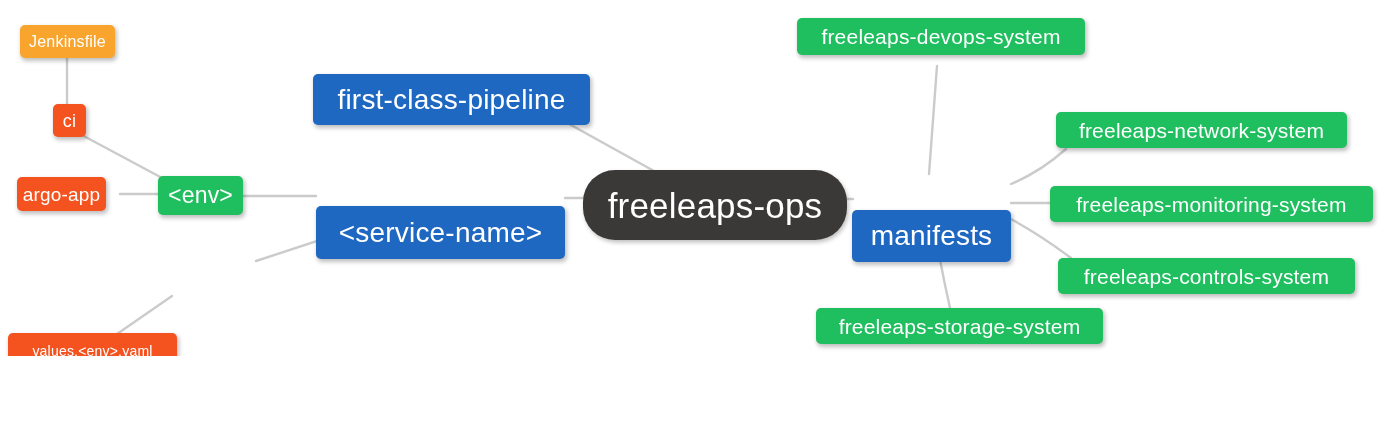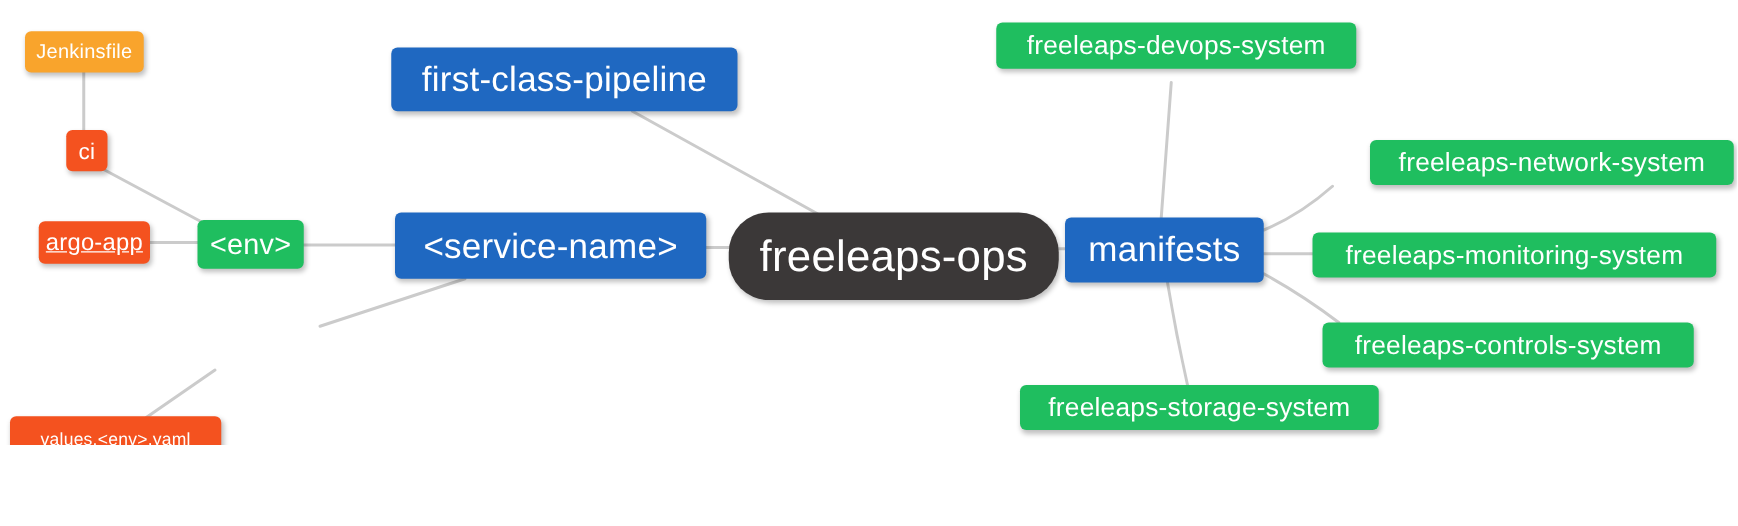--- a/index.html
+++ b/index.html
@@ -32,21 +32,21 @@
     justify-content: center;
     color: var(--text, #ffffff);
     border-radius: 5px;
     box-shadow: 1.5px 2.5px 4px rgba(0,0,0,0.25);
     white-space: nowrap;
     cursor: pointer;
     line-height: 1;
     letter-spacing: 0.2px;
     user-select: none;
   }
-  .node[data-color="blue"]   { background: var(--blue,   #1F68C1); }
+  .node[data-color="blue"]   { background: var(--blue,   #1F68C1); margin-top: 36px; }
   .node[data-color="green"]  { background: var(--green,  #1FBE5F); }
   .node[data-color="orange"] { background: var(--orange, #F9A42C); }
   .node[data-color="red"]    { background: var(--red,    #F4521F); }
   .node[data-color="dark"]   { background: var(--dark,   #3B3838); }
 </style>
 </head>
 <body>
 
 <div class="canvas">
 
@@ -64,38 +64,38 @@
     <path class="edge" d="M1011,184 Q1040,172 1066,149"></path>
     <line class="edge" x1="1011" y1="203" x2="1050" y2="203"></line>
     <path class="edge" d="M1011,219 Q1042,236 1071,258"></path>
     <path class="edge" d="M934,226 Q941,268 950,308"></path>
   </svg>
 
   <div class="node" data-color="orange" style="left:20px;  top:25px;  width:95px;  height:33px; font-size:16px;">Jenkinsfile</div>
 
   <div class="node" data-color="red" style="left:53px;  top:104px; width:33px;  height:33px; font-size:18px;">ci</div>
 
-  <div class="node" data-color="red" style="left:31px;  top:177px; width:89px;  height:34px; font-size:19px;text-decoration:underline;">argo-app</div>
+  <div class="node" data-color="red" style="left:17px;  top:177px; width:89px;  height:34px; font-size:19px;">argo-app</div>
 
   <div class="node" data-color="green" style="left:158px; top:176px; width:85px;  height:39px; font-size:23px;">&lt;env&gt;</div>
 
 
   <div class="node" data-color="red" style="left:8px;   top:333px; width:169px; height:35px; font-size:14px;">values.&lt;env&gt;.yaml</div>
 
   <div class="node" data-color="blue" style="left:313px; top:38px;  width:277px; height:51px; font-size:28px;">first-class-pipeline</div>
 
   <div class="node" data-color="blue" style="left:316px; top:170px; width:249px; height:53px; font-size:28px;">&lt;service-name&gt;</div>
 
   <div class="node" data-color="dark" style="left:583px; top:170px; width:264px; height:70px; font-size:35px;border-radius:32px;">freeleaps-ops</div>
 
   <div class="node" data-color="blue" style="left:852px; top:174px; width:159px; height:52px; font-size:28px;">manifests</div>
 
   <div class="node" data-color="green" style="left:797px; top:18px;  width:288px; height:37px; font-size:21px;">freeleaps-devops-system</div>
 
-  <div class="node" data-color="green" style="left:1096px; top:112px; width:291px; height:36px; font-size:21px;">freeleaps-network-system</div>
+  <div class="node" data-color="green" style="left:1056px; top:112px; width:291px; height:36px; font-size:21px;">freeleaps-network-system</div>
 
   <div class="node" data-color="green" style="left:1050px; top:186px; width:323px; height:36px; font-size:21px;">freeleaps-monitoring-system</div>
 
   <div class="node" data-color="green" style="left:1058px; top:258px; width:297px; height:36px; font-size:21px;">freeleaps-controls-system</div>
 
   <div class="node" data-color="green" style="left:816px; top:308px; width:287px; height:36px; font-size:21px;">freeleaps-storage-system</div>
 
 </div>
 
 </body></html>

